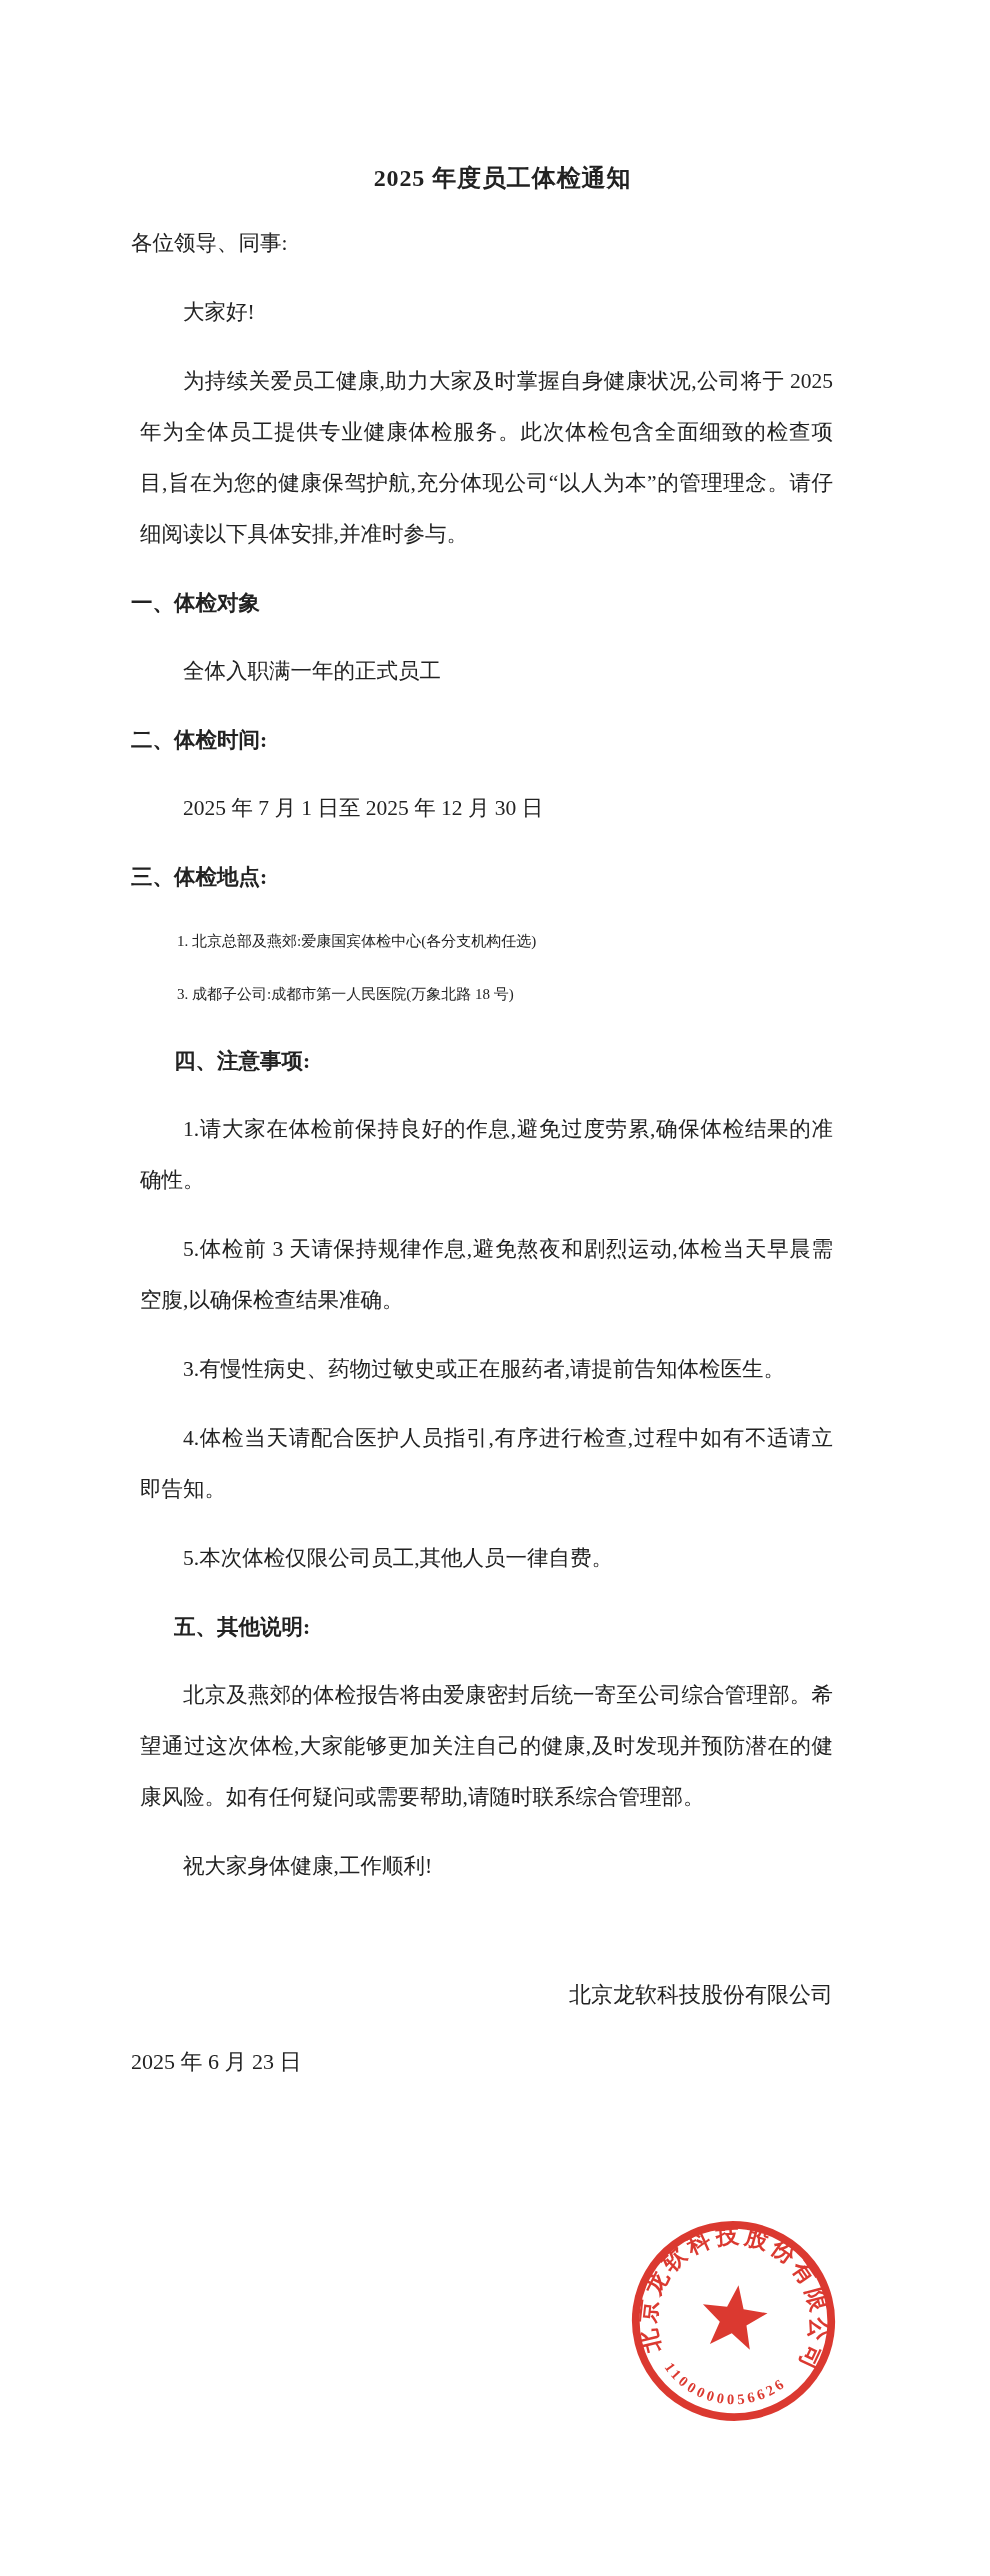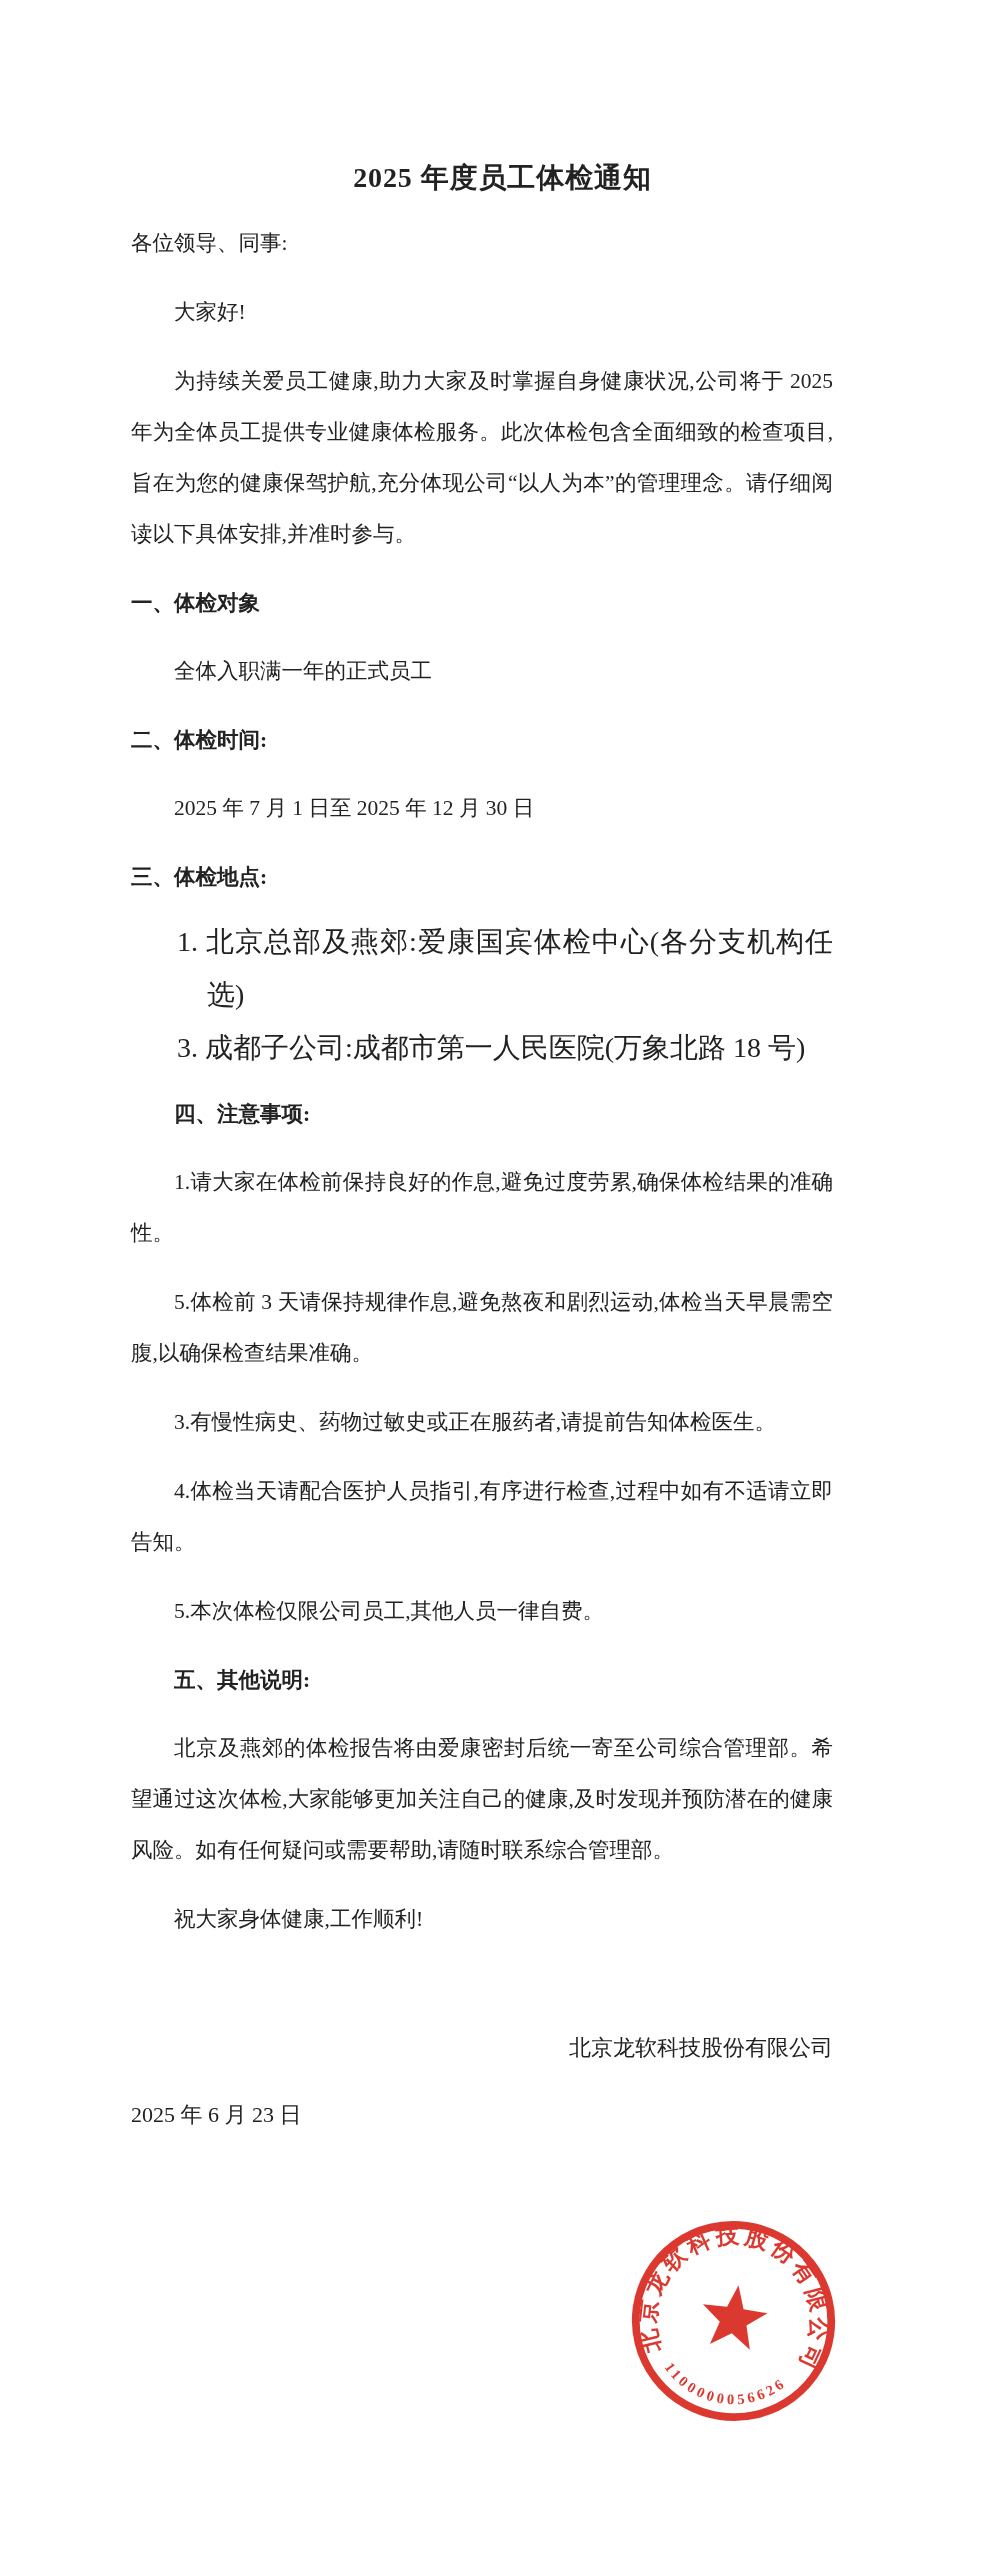--- a/index.html
+++ b/index.html
@@ -7,36 +7,36 @@
     width:991px;height:2576px;
     background:#ffffff;
     color:#222;
     font-family:"Liberation Serif","DejaVu Serif",serif;
     box-sizing:border-box;
     padding:159px 158px 0 131px;
     overflow:hidden;
     position:relative;
   }
   .title{
-    font-size:28px;
+    font-size:24px;
     font-weight:600;
     line-height:38px;
     text-align:center;
     padding-left:41px;
     margin:0 0 20.6px 0;
     letter-spacing:0.9px;
   }
   p{margin:0 0 18px 0;font-size:21.5px;line-height:51px;text-align:justify;font-family:Liberation Serif, serif;}
-  .indent{text-indent:2em;}
+  .indent{text-indent:2em;margin-left:9px;}
   .heading{font-weight:bold;margin-bottom:17px;text-align:left;}
   .heading.indented{text-indent:2em;}
   .plain{text-align:left;}
   .doc-list{margin:0 0 15.5px 46px;}
   .doc-list .item{
-    font-size:28px;line-height:53px;margin:0;
+    font-size:15px;line-height:53px;margin:0;
     padding-left:30px;text-indent:-30px;text-align:justify;
   }
   .sec3-head{margin-bottom:12px;}
   .closing{margin-bottom:0;}
   .sign-block{margin-top:77px;text-align:right;position:relative;z-index:1;}
   .sign-company{font-size:22px;line-height:51px;margin:0;text-align:right;}
   .sign-date{font-size:22px;line-height:51px;margin:15.5px 12px 0 0;text-align:left;}
   .seal{
     position:absolute;
     left:628px;top:2217px;

